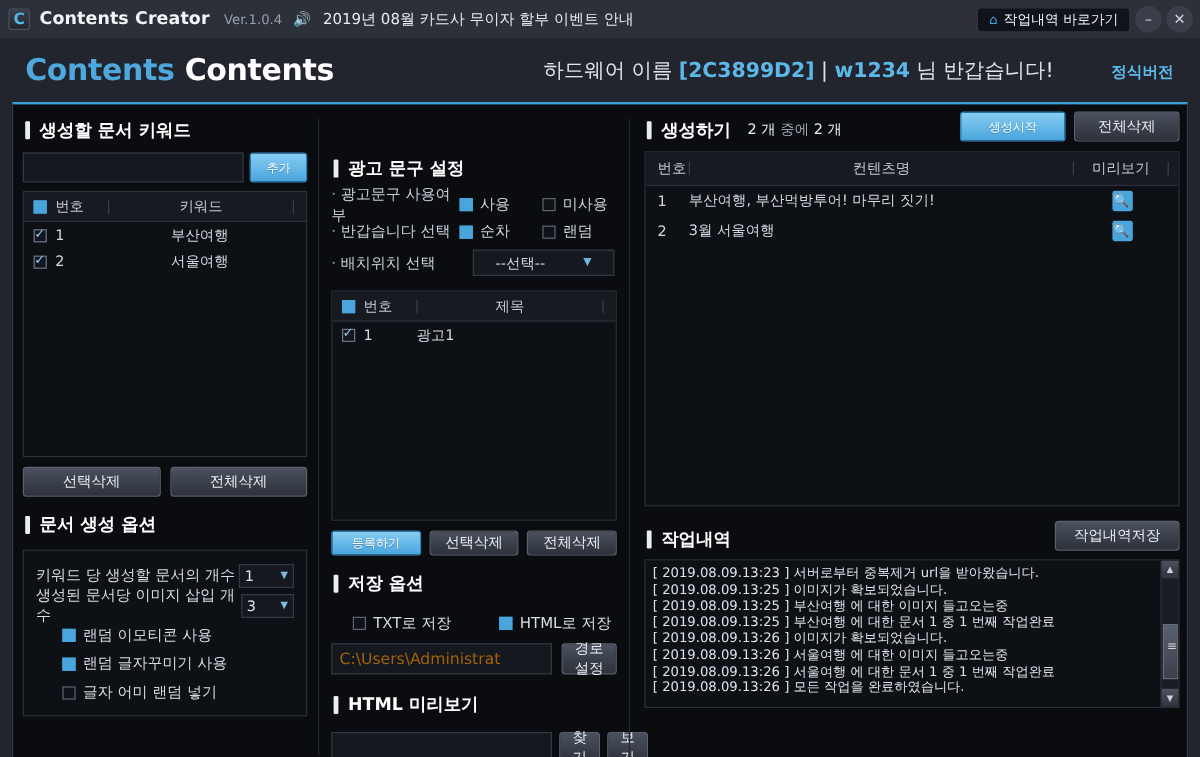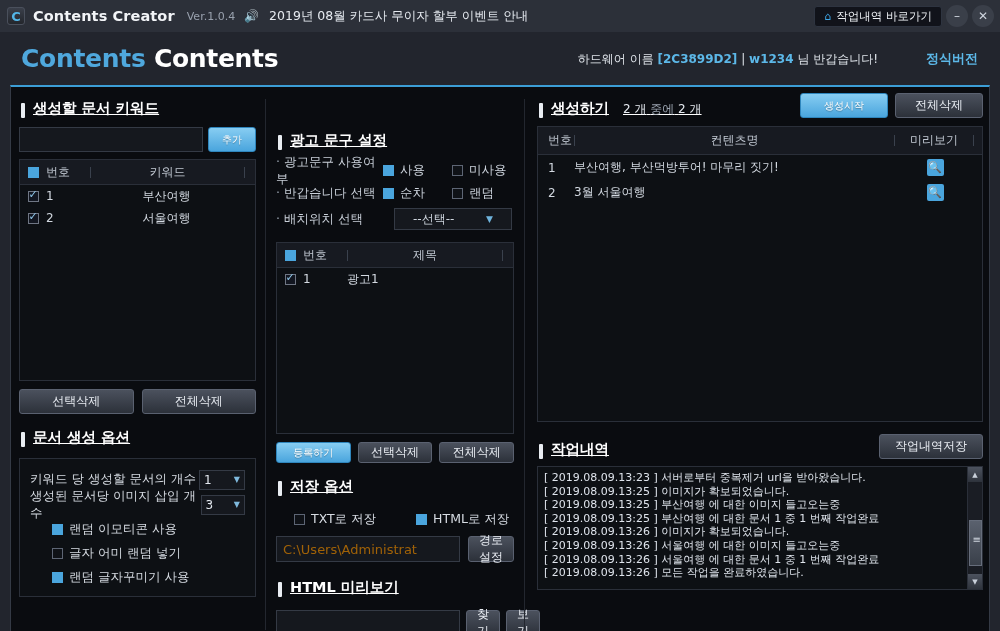--- a/index.html
+++ b/index.html
@@ -60,21 +60,21 @@
     display: flex; align-items: center;
     padding: 0 22px 0 21px;
     position: relative;
   }
   .brand { font-size: 25px; font-weight: bold; letter-spacing: -.3px; }
   .brand .b1 { color: #4fa8dd; }
   .brand .b2 { color: #ffffff; }
   .hdr-right {
     margin-left: auto; display: flex; align-items: baseline; gap: 48px;
   }
-  .hw-line { font-size: 12px; color: #dfe4ea; white-space: nowrap; }
+  .hw-line { font-size: 17px; color: #dfe4ea; white-space: nowrap; }
   .hw-line .hl { color: #5cb8e8; font-weight: bold; }
   .version-tag { color: #5cb8e8; font-size: 13px; font-weight: bold; }
 
   
   .content {
     flex: 1 1 auto; margin: 0 10px 9px 10px;
     background: #0a0c10;
     border-top: 2px solid #3c9ed6;
     border-left: 1px solid #343a45;
     border-right: 1px solid #343a45;
@@ -86,24 +86,23 @@
   .col-a { width: 246px; padding-right: 9px; }
   .col-b { width: 258px; padding: 0 10px; margin-top: 32px; }
   .col-c { flex: 1; padding-left: 12px; }
 
   .vdiv {
     width: 1px; background: #23272f; margin: 6px 0;
   }
 
   
   .sec-h {
-    display: flex; align-items: flex-end; gap: 8px;
+    display: flex; align-items: center; gap: 8px;
     color: #fff; font-size: 14.5px; font-weight: bold;
     margin: 6px 0 9px 2px;
-    text-decoration: underline;
   }
   .sec-h .bar {
     width: 4px; height: 15px; background: #e9edf2; display: inline-block; border-radius: 1px;
   }
   .sec-h .sub { font-weight: normal; font-size: 12px; color: #c8cfd8; margin-left: 6px; }
   .sec-h .sub .n { color: #e8edf3; }
   .sec-h .sub .small { color: #9aa3af; }
 
   
   .txt {
@@ -357,26 +356,26 @@
             <span>3</span>
             <span class="arw">▼</span>
           </div>
         </div>
         <div class="chk-list">
           <div class="lblrow">
             <span class="cb on"></span>
             <span>랜덤 이모티콘 사용</span>
           </div>
           <div class="lblrow">
+            <span class="cb on"></span>
+            <span>랜덤 글자꾸미기 사용</span>
+          </div>
+          <div class="lblrow">
             <span class="cb"></span>
             <span>글자 어미 랜덤 넣기</span>
-          </div>
-          <div class="lblrow">
-            <span class="cb on"></span>
-            <span>랜덤 글자꾸미기 사용</span>
           </div>
         </div>
       </div>
     </div>
 
     <div class="vdiv"></div>
 
     <div class="col col-b">
       <div class="sec-h">
         <span class="bar"></span>

